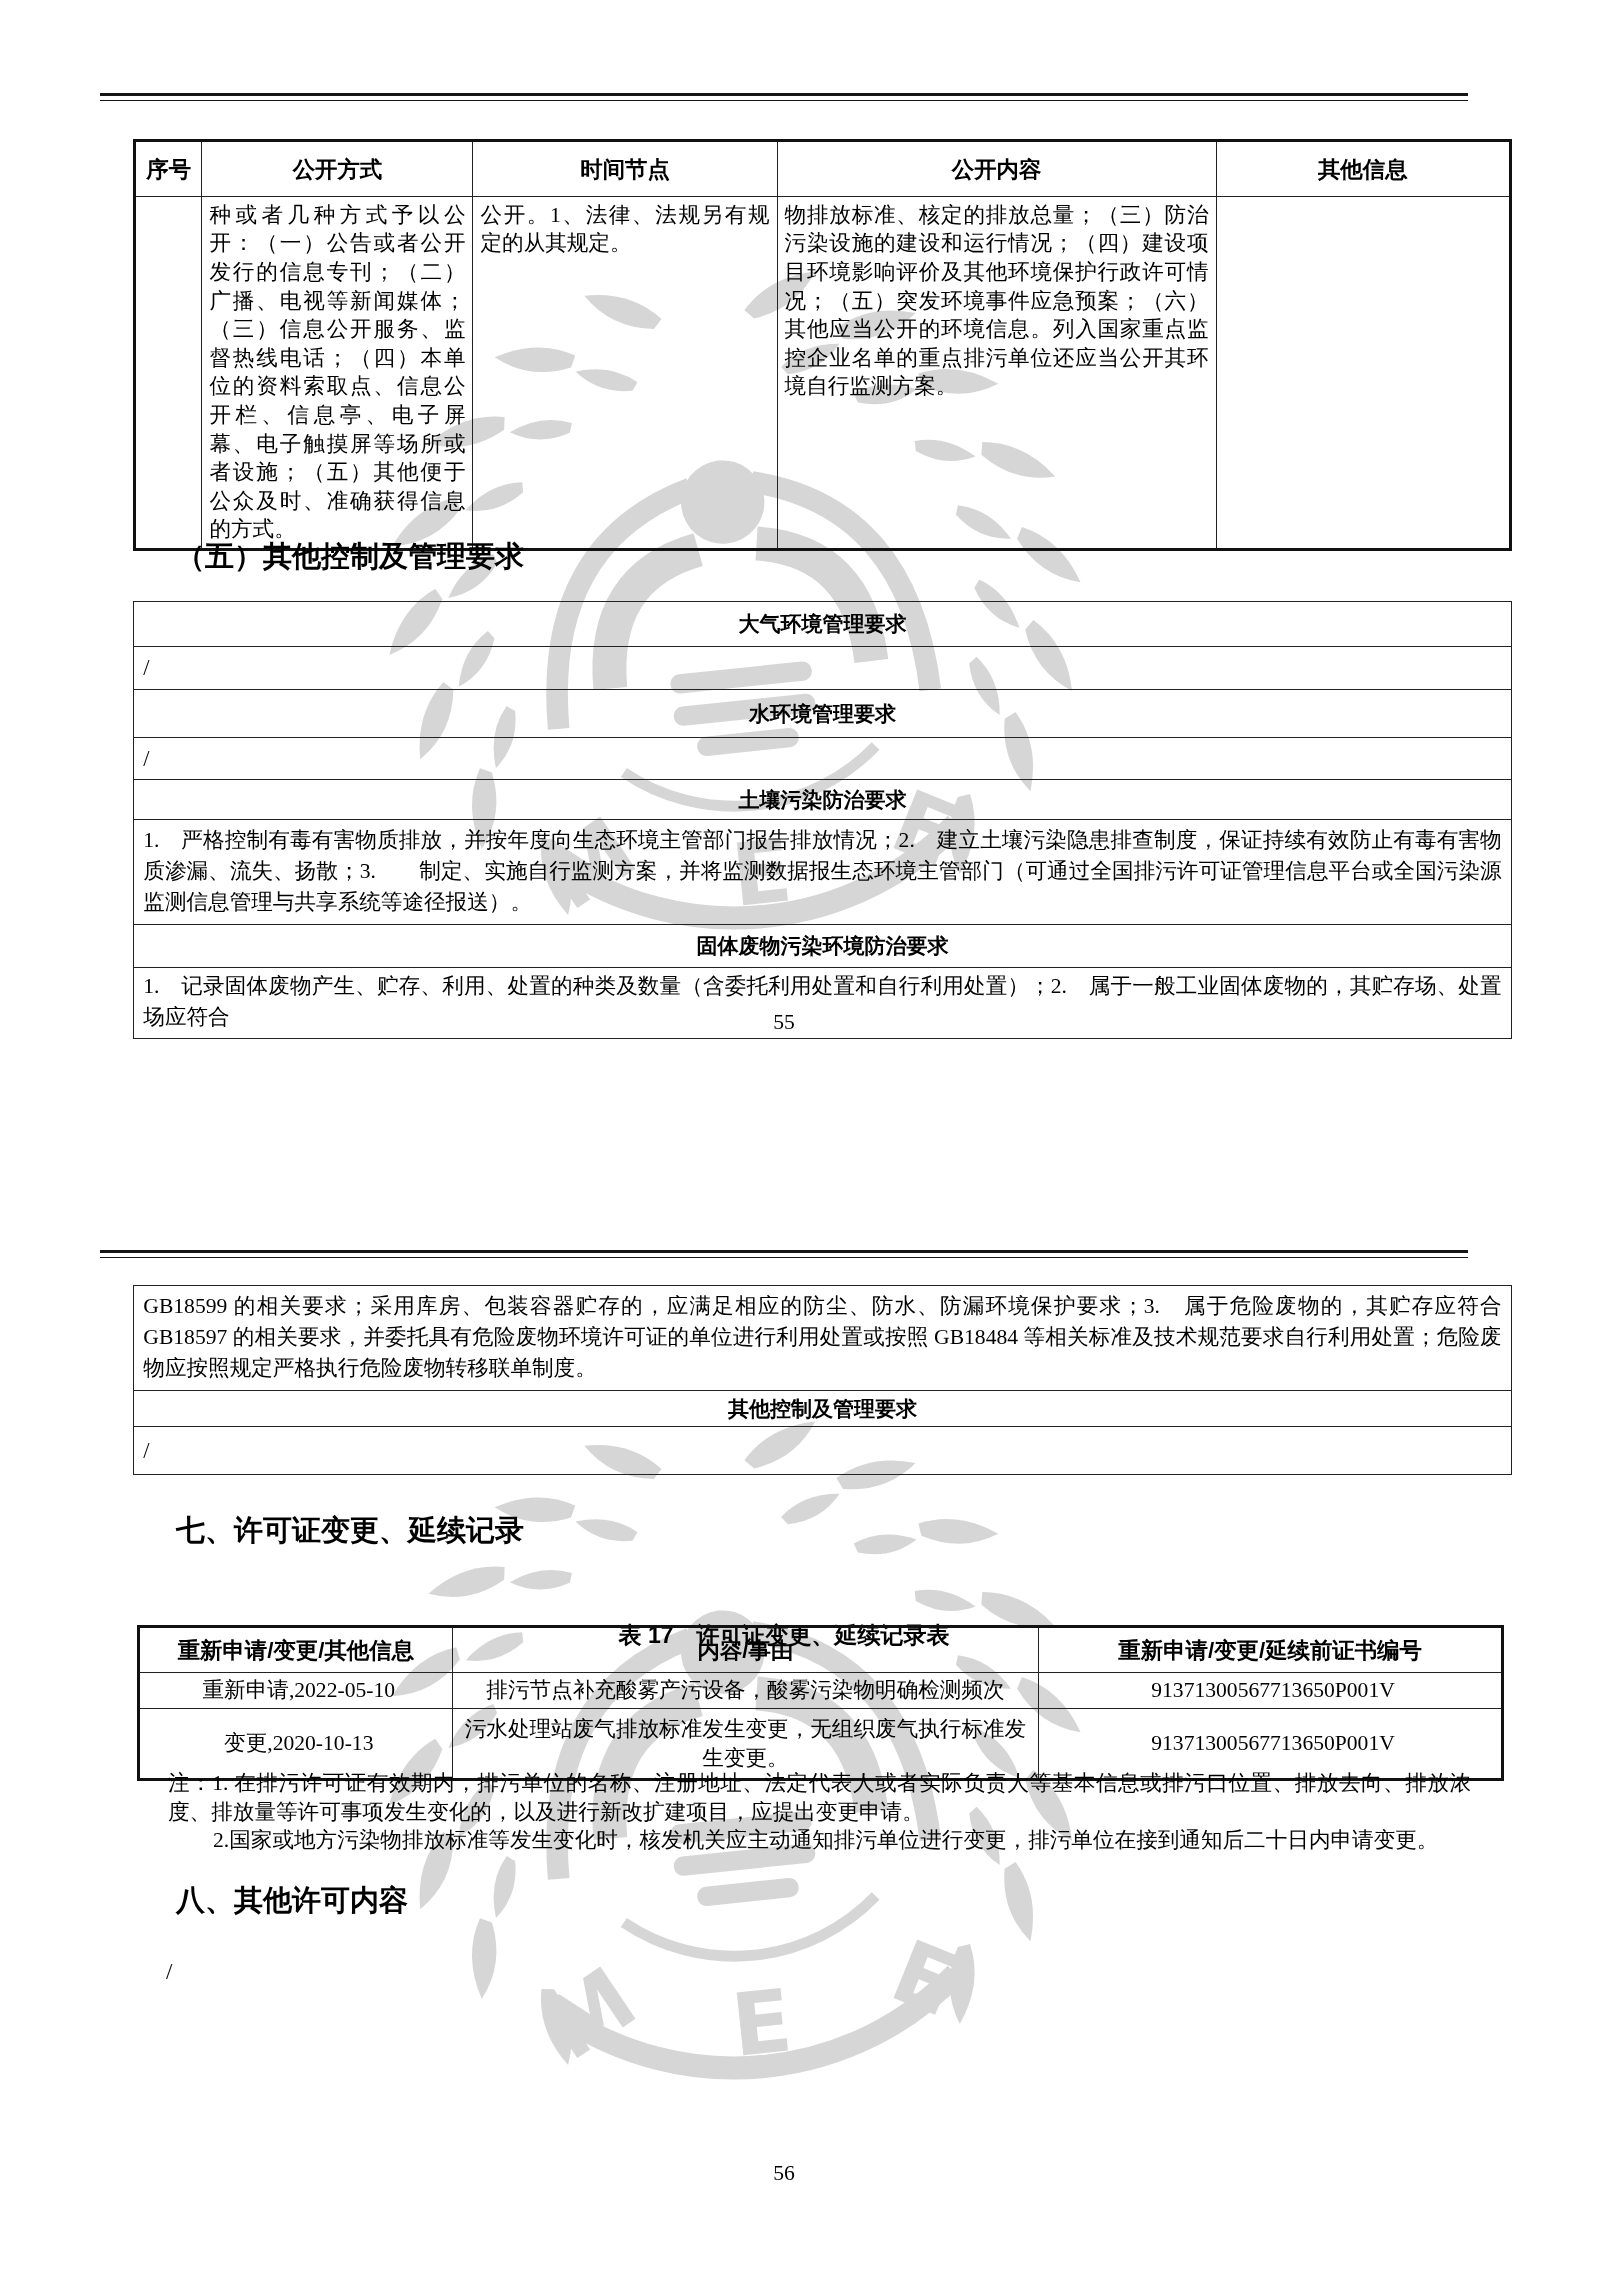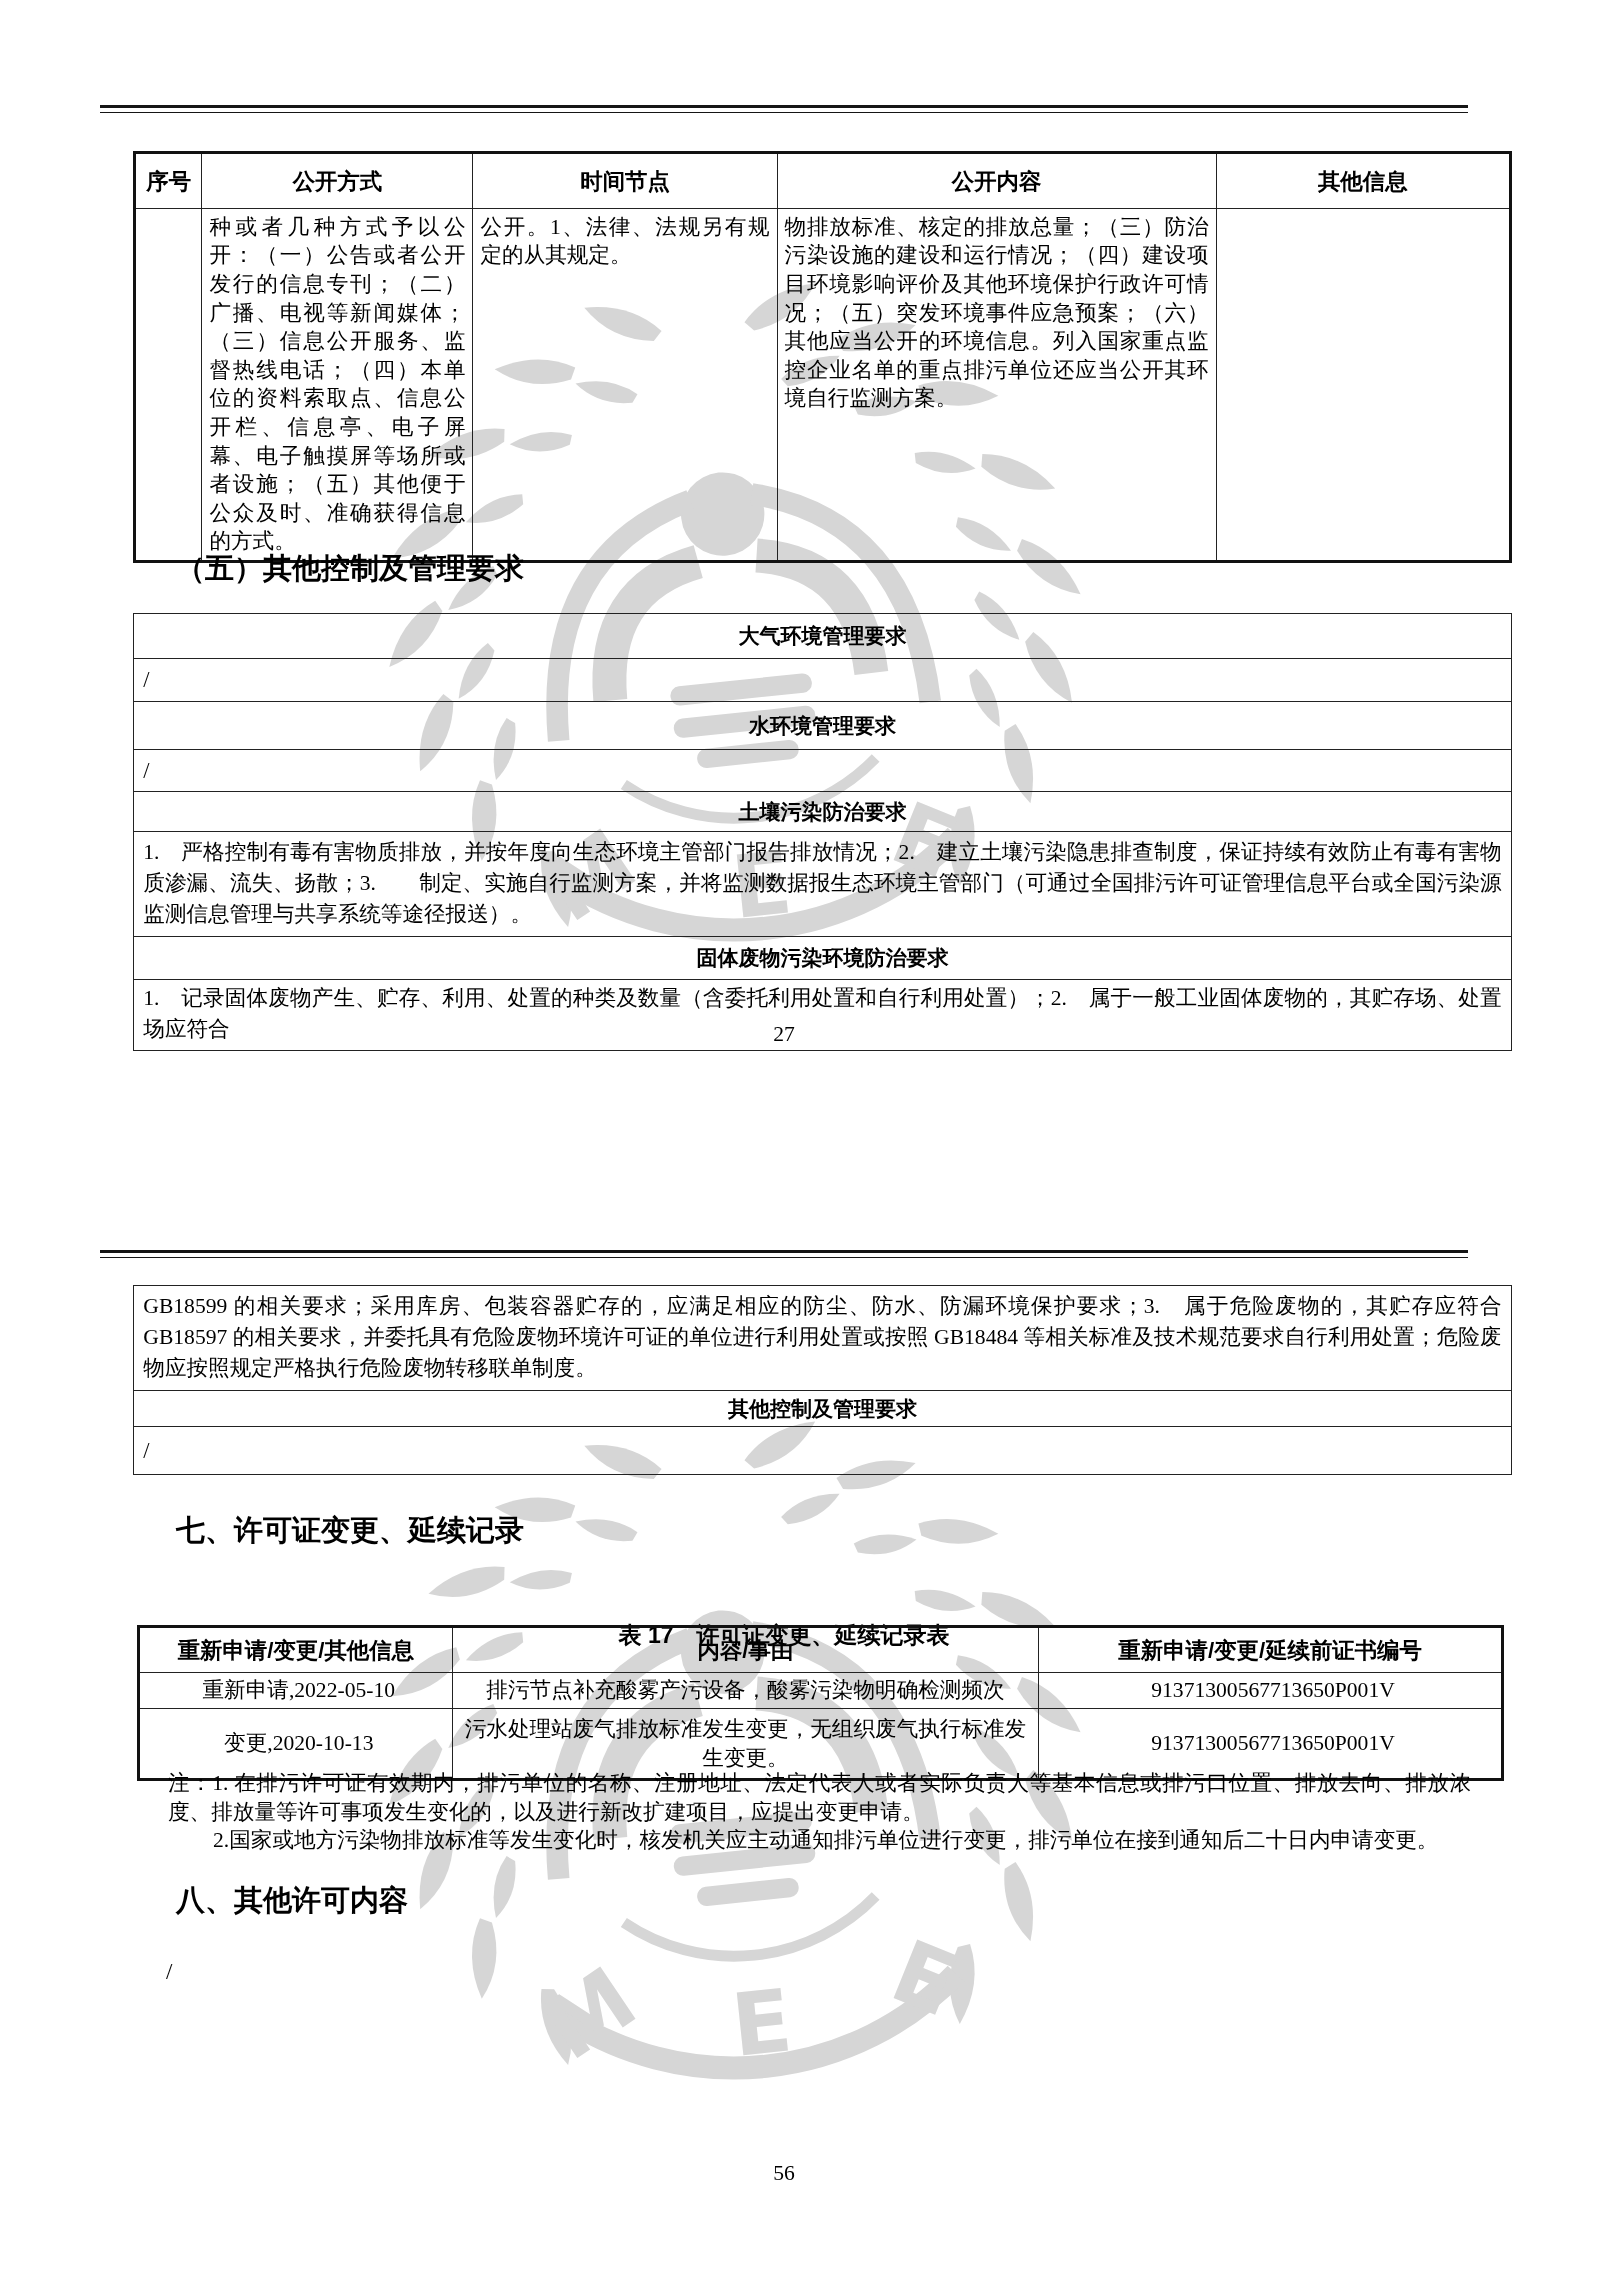--- a/index.html
+++ b/index.html
@@ -2,21 +2,21 @@
 <html style="font-size:12.4px"><head>
 <meta charset="utf-8">
 <style>
   html,body{margin:0;padding:0;}
   body{
     width:1623px;height:2295px;position:relative;background:#ffffff;
     font-family:"Liberation Serif","DejaVu Serif",serif;color:#000;
     overflow:hidden;
   }
   .page{position:absolute;left:0;width:1623px;}
-  #page1{top:12px;height:1204px;}
+  #page1{top:0;height:1204px;}
   #page2{top:1204px;height:1091px;}
   .watermark{position:absolute;z-index:0;}
   .content{position:absolute;z-index:1;}
   .rule{position:absolute;left:100px;width:1368px;height:3.9px;
     border-top:3.9px solid #151515;border-bottom:1.5px solid #151515;}
   table{border-collapse:collapse;table-layout:fixed;width:100%;background:transparent;}
   .tbl{position:absolute;left:133px;width:1379px;}
   .tbl-heavy table{border:3.9px solid #111;}
   .tbl-light table{border:1.5px solid #222;}
   td,th{border:1.5px solid #222;padding:1.5px 6.2px;font-size:21.6px;font-weight:normal;}
@@ -155,21 +155,21 @@
       <tr class="mid-row" style="height:43px">
             <th>固体废物污染环境防治要求</th>
           </tr>
       <tr style="height:39px">
             <td class="long-cell" style="padding-top:3.1px">1.　记录固体废物产生、贮存、利用、处置的种类及数量（含委托利用处置和自行利用处置）；2.　属于一般工业固体废物的，其贮存场、处置场应符合</td>
           </tr>
     </tbody>
       </table>
   </div>
 
-  <div class="page-num" style="top:1010px">27</div>
+  <div class="page-num" style="top:1010px">55</div>
 </div>
 
 <div class="page" id="page2">
 
   <svg class="watermark" style="left:371px;top:185px" width="726" height="772" viewBox="0 0 940 1000">
     <use href="#emblem" transform="rotate(-6 470 480)"></use>
   </svg>
 
   <div class="rule content" style="top:46px"></div>
 

